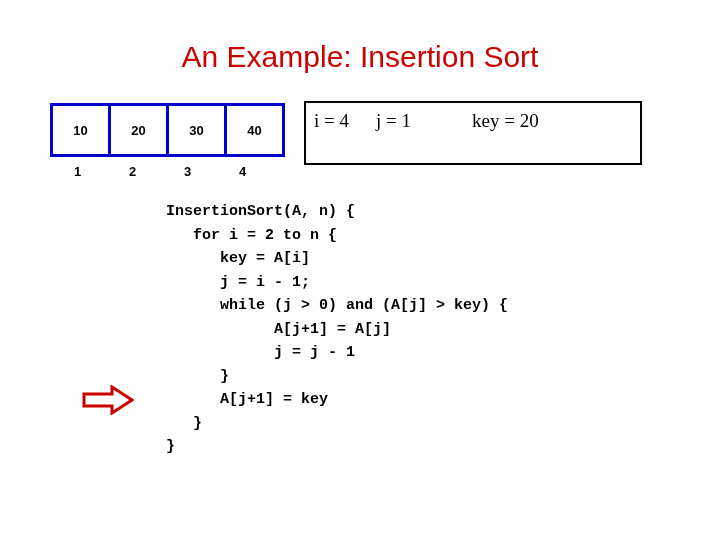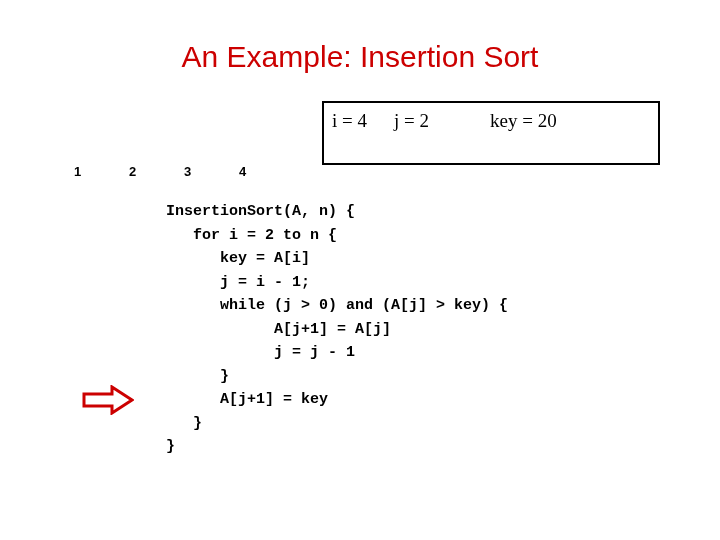--- a/index.html
+++ b/index.html
@@ -66,21 +66,21 @@
     text-align: center;
     font-family: "Liberation Sans", sans-serif;
     font-weight: bold;
     font-size: 13px;
     color: #000000;
     padding-top: 6px;
   }
   
   #status-box {
     position: absolute;
-    left: 322px;
+    left: 304px;
     top: 101px;
     width: 338px;
     height: 64px;
     border: 2px solid #000000;
     box-sizing: border-box;
     padding: 4px 0 0 8px;
   }
   .status-line {
     display: flex;
     font-family: "Liberation Serif", serif;
@@ -114,32 +114,44 @@
     height: 30px;
   }
 </style>
 </head>
 <body>
 
 <div id="slide">
 
   <div id="title">An Example: Insertion Sort</div>
 
+  <div id="array-wrap">
+    <table class="array">
+      <tbody>
+          <tr>
+        <td class="cell">10</td>
+        <td class="cell">20</td>
+        <td class="cell">30</td>
+        <td class="cell">40</td>
+      </tr>
+    </tbody>
+      </table>
+  </div>
 
   <div id="index-row">
     <div class="idx">1</div>
     <div class="idx">2</div>
     <div class="idx">3</div>
     <div class="idx">4</div>
   </div>
 
   <div id="status-box">
     <div class="status-line">
       <span class="st-a">i = 4</span>
-      <span class="st-b">j = 2</span>
+      <span class="st-b">j = 1</span>
       <span class="st-c">key = 20</span>
     </div>
   </div>
 
   <div id="code">InsertionSort(A, n) {
    for i = 2 to n {
       key = A[i]
       j = i - 1;
       while (j &gt; 0) and (A[j] &gt; key) {
             A[j+1] = A[j]

